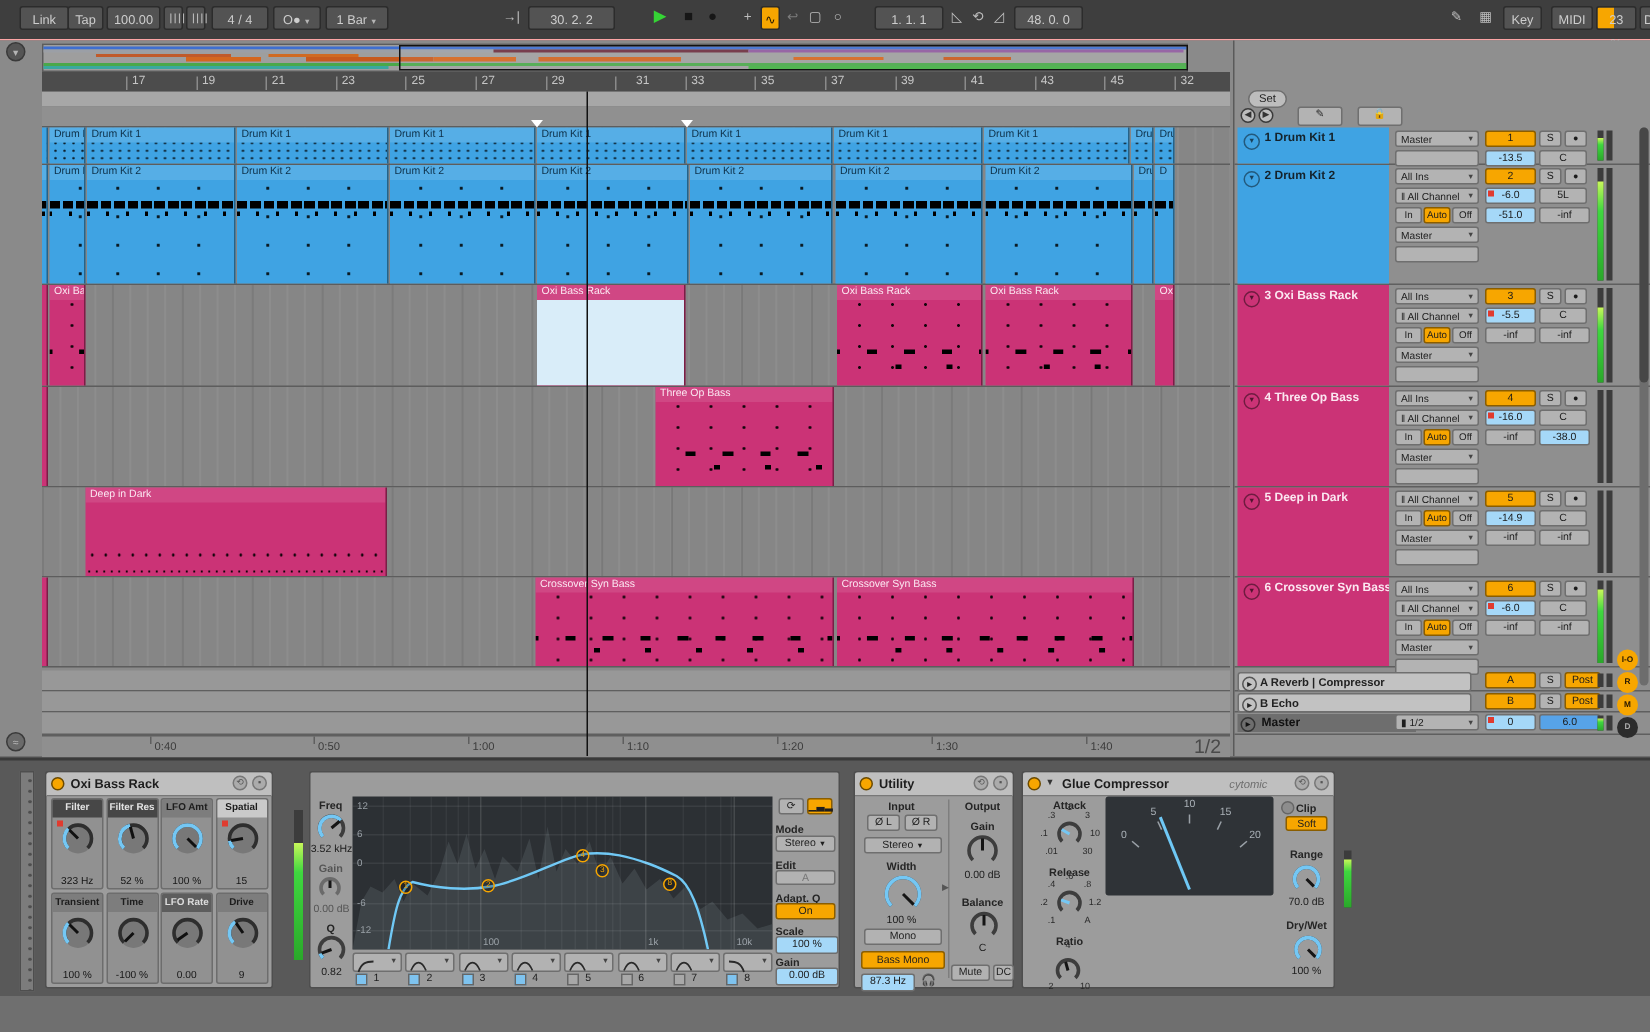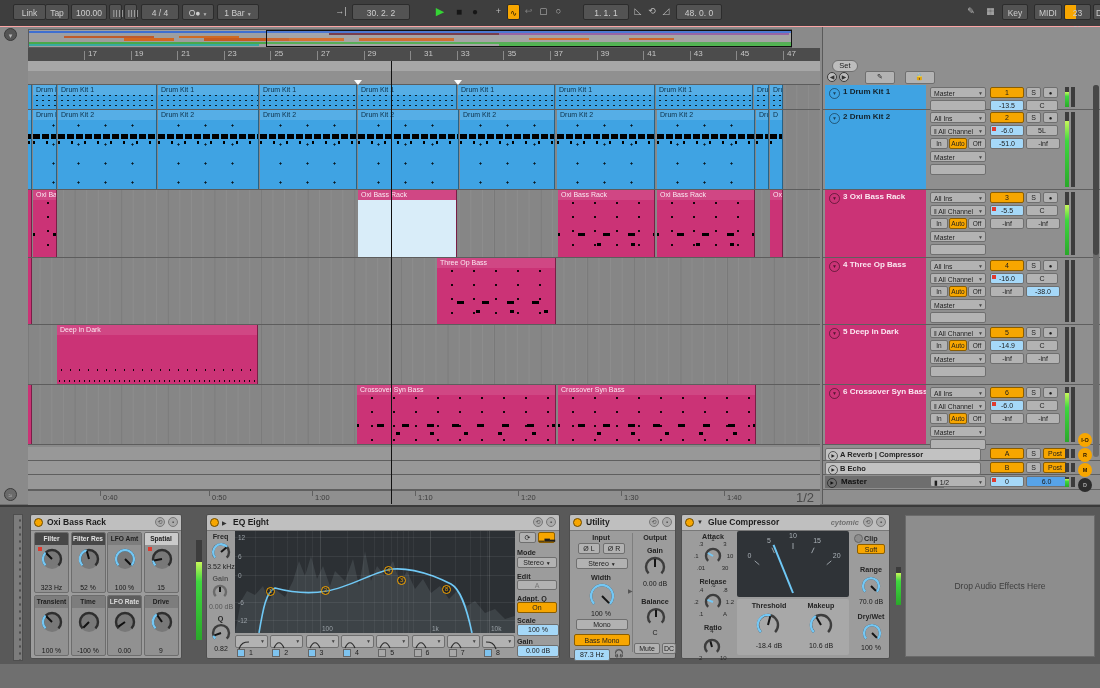--- a/index.html
+++ b/index.html
@@ -242,21 +242,21 @@
         <div class="barnum" style="left: 526px;">37</div>
         <div class="bartick" style="left: 568.6px;"></div>
         <div class="barnum" style="left: 572.6px;">39</div>
         <div class="bartick" style="left: 615.2px;"></div>
         <div class="barnum" style="left: 619.2px;">41</div>
         <div class="bartick" style="left: 661.8px;"></div>
         <div class="barnum" style="left: 665.8px;">43</div>
         <div class="bartick" style="left: 708.4px;"></div>
         <div class="barnum" style="left: 712.4px;">45</div>
         <div class="bartick" style="left: 755px;"></div>
-        <div class="barnum" style="left: 759px;">47</div>
+        <div class="barnum" style="left: 759px;">32</div>
       </div>
     <div id="scrub"></div>
     <div id="markers"></div>
     <div id="lanes">
         <div class="lane" style="top: 0px; height: 24px;">
           <div class="clip blue" style="left: 0px; width: 4px;">
             <div class="cbody tx-d1"></div>
           </div>
           <div class="clip blue" style="left: 5px; width: 24px;">
             <div class="chdr">Drum K</div>
@@ -689,27 +689,20 @@
             <div class="pv">9</div>
           </div>
         </div>
     </div>
 
     <div style="position:absolute;left:196px;top:33px;width:6px;height:100px;background:#3c3c3c;">
       <div style="position:absolute;left:0;right:0;bottom:0;height:78%;background:linear-gradient(180deg,#c8f75a,#3fd73f 25%,#2aa82a);"></div>
     </div>
 
     <div class="dev" style="left:206px;width:354px;">
-      <div class="dtitle">
-        <div class="led"></div>
-        <div class="nm" style="left:26px;">EQ Eight</div>
-        <div style="position:absolute;left:15px;top:4px;font-size:6px;color:#333;">▶</div>
-        <div class="ic" style="right:16px;">⟲</div>
-        <div class="ic" style="right:3px;">▪</div>
-      </div>
       <div class="dlabel" style="left:0px;top:17px;width:27px;">Freq</div>
       <div class="knwrap" id="k-freq" style="left:3px;top:26px;"><svg width="22" height="22">
             <path d="M5.3 16.7 A8 8 0 1 1 16.7 16.7" fill="none" stroke="#3d3d3d" stroke-width="2.4"></path>
             <path d="M5.3 16.7 A8 8 0 1 1 17.1 5.9" fill="none" stroke="#74c7f4" stroke-width="2.4"></path>
             <line x1="11" y1="11" x2="16.4" y2="6.5" stroke="#151515" stroke-width="2"></line>
           </svg></div>
       <div class="dval" style="left:-3px;top:48px;width:34px;">3.52 kHz</div>
       <div class="dlabel" style="left:0px;top:59px;width:27px;color:#555;">Gain</div>
       <div class="knwrap" id="k-gain" style="left:4px;top:68px;"><svg width="18" height="18">
             <path d="M4.8 13.2 A6 6 0 1 1 13.2 13.2" fill="none" stroke="#6a6a6a" stroke-width="2.4"></path>
@@ -882,21 +875,21 @@
       <div class="dval" style="left:64px;top:114px;width:42px;">C</div>
       <div class="dbtn" style="left:64px;top:128px;width:26px;height:11px;line-height:10px;">Mute</div>
       <div class="dbtn" style="left:92px;top:128px;width:14px;height:11px;line-height:10px;">DC</div>
     </div>
 
     <div class="dev" id="glue" style="left:681px;width:209px;">
       <div class="dtitle">
         <div class="led"></div>
         <div style="position:absolute;left:15px;top:4px;font-size:6px;color:#333;">▼</div>
         <div class="nm" style="left:26px;">Glue Compressor</div>
-        <div style="position:absolute;right:30px;top:3px;font-size:7.5px;font-style:italic;color:#6f6f6f;font-weight:bold;">cytomic</div>
+        <div style="position:absolute;right:44px;top:3px;font-size:7.5px;font-style:italic;color:#6f6f6f;">cytomic</div>
         <div class="ic" style="right:16px;">⟲</div>
         <div class="ic" style="right:3px;">▪</div>
       </div>
       <div class="dlabel" style="left:8px;top:17px;width:46px;">Attack</div>
       <div class="knwrap" id="k-att" style="left:21px;top:31px;"><svg width="20" height="20">
             <path d="M5.1 14.9 A7 7 0 1 1 14.9 14.9" fill="none" stroke="#3d3d3d" stroke-width="2.4"></path>
             <line x1="10" y1="10" x2="4.8" y2="7.0" stroke="#74c7f4" stroke-width="2"></line>
           </svg></div>
       <div class="dlabel" style="left:8px;top:62px;width:46px;">Release</div>
       <div class="knwrap" id="k-rel" style="left:21px;top:77px;"><svg width="20" height="20">
@@ -915,36 +908,20 @@
             <line x1="37.40479648340923" y1="22.1224573703874" x2="34.86908691296503" y2="16.684610648167506" stroke="#9aa1a7" stroke-width="1"></line>
             <text x="31.91075908078013" y="12.340456138910952" fill="#aab1b7" font-size="7" text-anchor="middle">5</text>
             <line x1="56" y1="18" x2="56" y2="12" stroke="#9aa1a7" stroke-width="1"></line>
             <text x="56" y="7" fill="#aab1b7" font-size="7" text-anchor="middle">10</text>
             <line x1="74.59520351659077" y1="22.1224573703874" x2="77.13091308703497" y2="16.684610648167506" stroke="#9aa1a7" stroke-width="1"></line>
             <text x="80.08924091921986" y="12.340456138910952" fill="#aab1b7" font-size="7" text-anchor="middle">15</text>
             <line x1="89.70595549723504" y1="33.71734517379227" x2="94.3022221559489" y2="29.86061951567303" stroke="#9aa1a7" stroke-width="1"></line>
             <text x="99.66453325778176" y="27.361106247867255" fill="#aab1b7" font-size="7" text-anchor="middle">20</text>
             <line x1="56" y1="62" x2="36.52045714237258" y2="13.78643956252705" stroke="#6fc8f5" stroke-width="2"></line>
           </svg></div>
-      <div id="glue-lower" style="left:55px;top:84px;width:112px;height:56px;">
-        <div class="dlabel" style="left:6px;top:2px;width:52px;">Threshold</div>
-        <div class="dlabel" style="left:60px;top:2px;width:48px;">Makeup</div>
-        <div class="knwrap" id="k-thr" style="left:18px;top:13px;"><svg width="26" height="26">
-              <path d="M5.9 20.1 A10 10 0 1 1 20.1 20.1" fill="none" stroke="#3d3d3d" stroke-width="2.4"></path>
-              <path d="M5.9 20.1 A10 10 0 0 1 15.6 3.3" fill="none" stroke="#74c7f4" stroke-width="2.4"></path>
-              <line x1="13" y1="13" x2="15.3" y2="4.3" stroke="#151515" stroke-width="2"></line>
-            </svg></div>
-        <div class="knwrap" id="k-mk" style="left:71px;top:13px;"><svg width="26" height="26">
-              <path d="M5.9 20.1 A10 10 0 1 1 20.1 20.1" fill="none" stroke="#3d3d3d" stroke-width="2.4"></path>
-              <path d="M5.9 20.1 A10 10 0 0 1 8.0 4.3" fill="none" stroke="#74c7f4" stroke-width="2.4"></path>
-              <line x1="13" y1="13" x2="8.5" y2="5.2" stroke="#151515" stroke-width="2"></line>
-            </svg></div>
-        <div class="dval" style="left:4px;top:43px;width:56px;">-18.4 dB</div>
-        <div class="dval" style="left:60px;top:43px;width:48px;">10.6 dB</div>
-      </div>
 
       <div style="position:absolute;left:172px;top:19px;width:7px;height:7px;border-radius:50%;background:#8d8d8d;border:1px solid #666;"></div>
       <div class="dlabel" style="left:182px;top:19px;width:22px;text-align:left;">Clip</div>
       <div class="dbtn or" style="left:175px;top:29px;width:28px;height:10px;line-height:9px;">Soft</div>
       <div class="dlabel" style="left:172px;top:50px;width:34px;">Range</div>
       <div class="knwrap" id="k-rng" style="left:178px;top:60px;"><svg width="22" height="22">
             <path d="M5.3 16.7 A8 8 0 1 1 16.7 16.7" fill="none" stroke="#3d3d3d" stroke-width="2.4"></path>
             <path d="M5.3 16.7 A8 8 0 1 1 16.7 16.7" fill="none" stroke="#74c7f4" stroke-width="2.4"></path>
             <line x1="11" y1="11" x2="15.9" y2="15.9" stroke="#151515" stroke-width="2"></line>
           </svg></div>
@@ -972,19 +949,16 @@
         <div class="tick" style="left: 35.0208px; top: 96.0208px;">A</div>
         <div class="tick" style="left: 10.6863px; top: 140.314px;">2</div>
         <div class="tick" style="left: 22px; top: 113px;">4</div>
         <div class="tick" style="left: 33.3137px; top: 140.314px;">10</div>
       </div>
 
     <div style="position:absolute;left:896px;top:60px;width:5px;height:38px;background:#3c3c3c;">
       <div style="position:absolute;left:0;right:0;bottom:0;height:85%;background:linear-gradient(180deg,#c8f75a,#3fd73f 25%,#2aa82a);"></div>
     </div>
 
-    <div id="drop" style="left:905px;top:8px;width:188px;height:140px;">
-      <span>Drop Audio Effects Here</span>
-    </div>
   </div>
 
 
 </div>
 
 </body></html>

